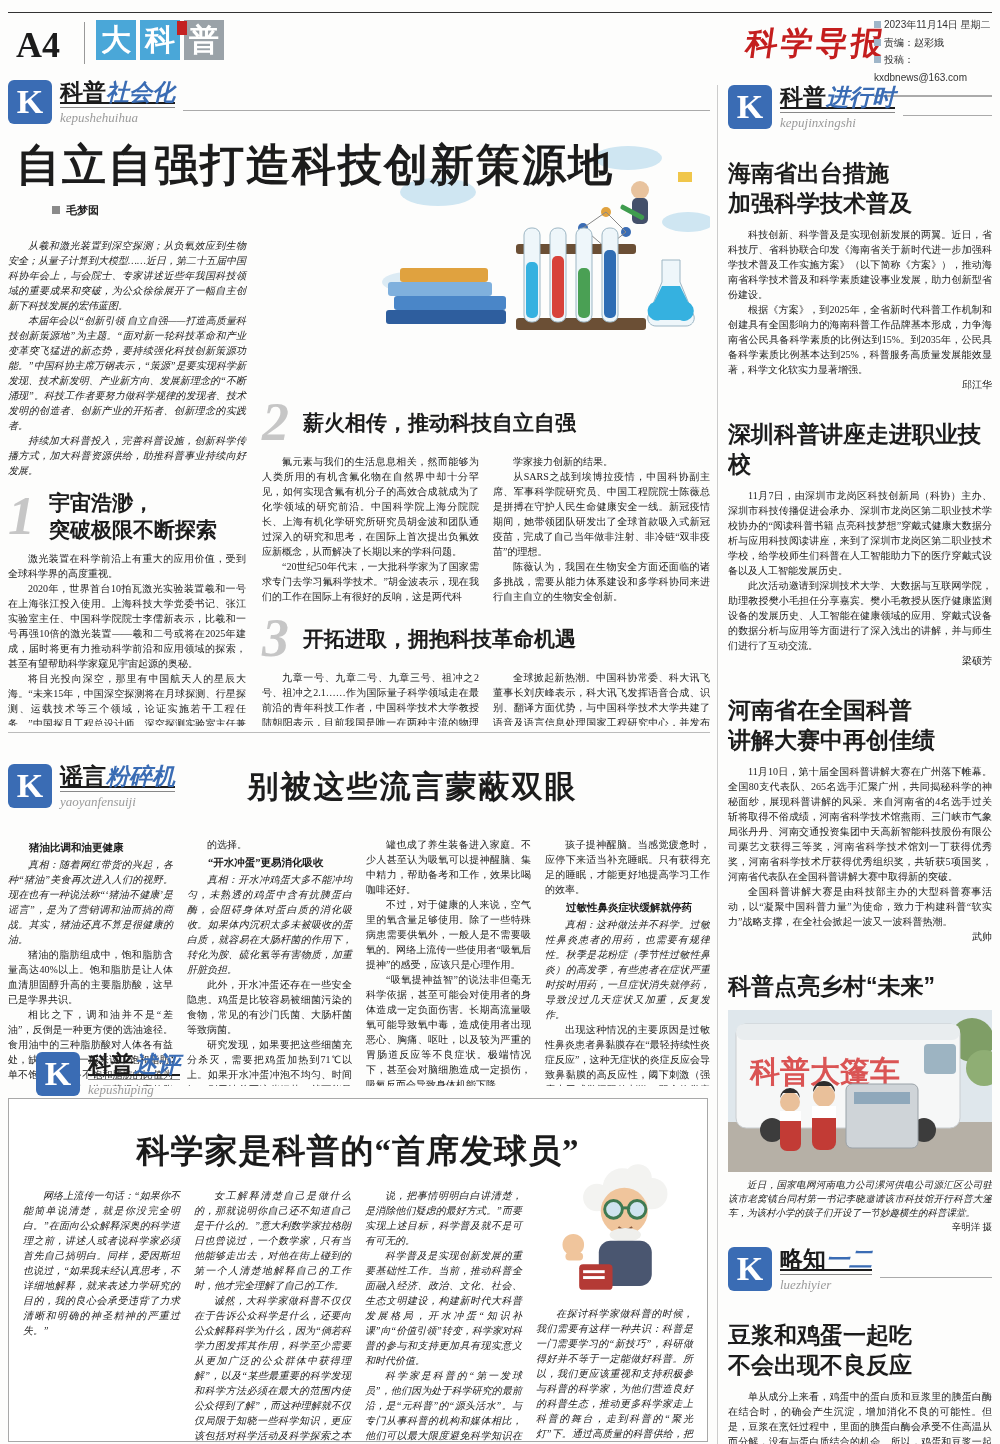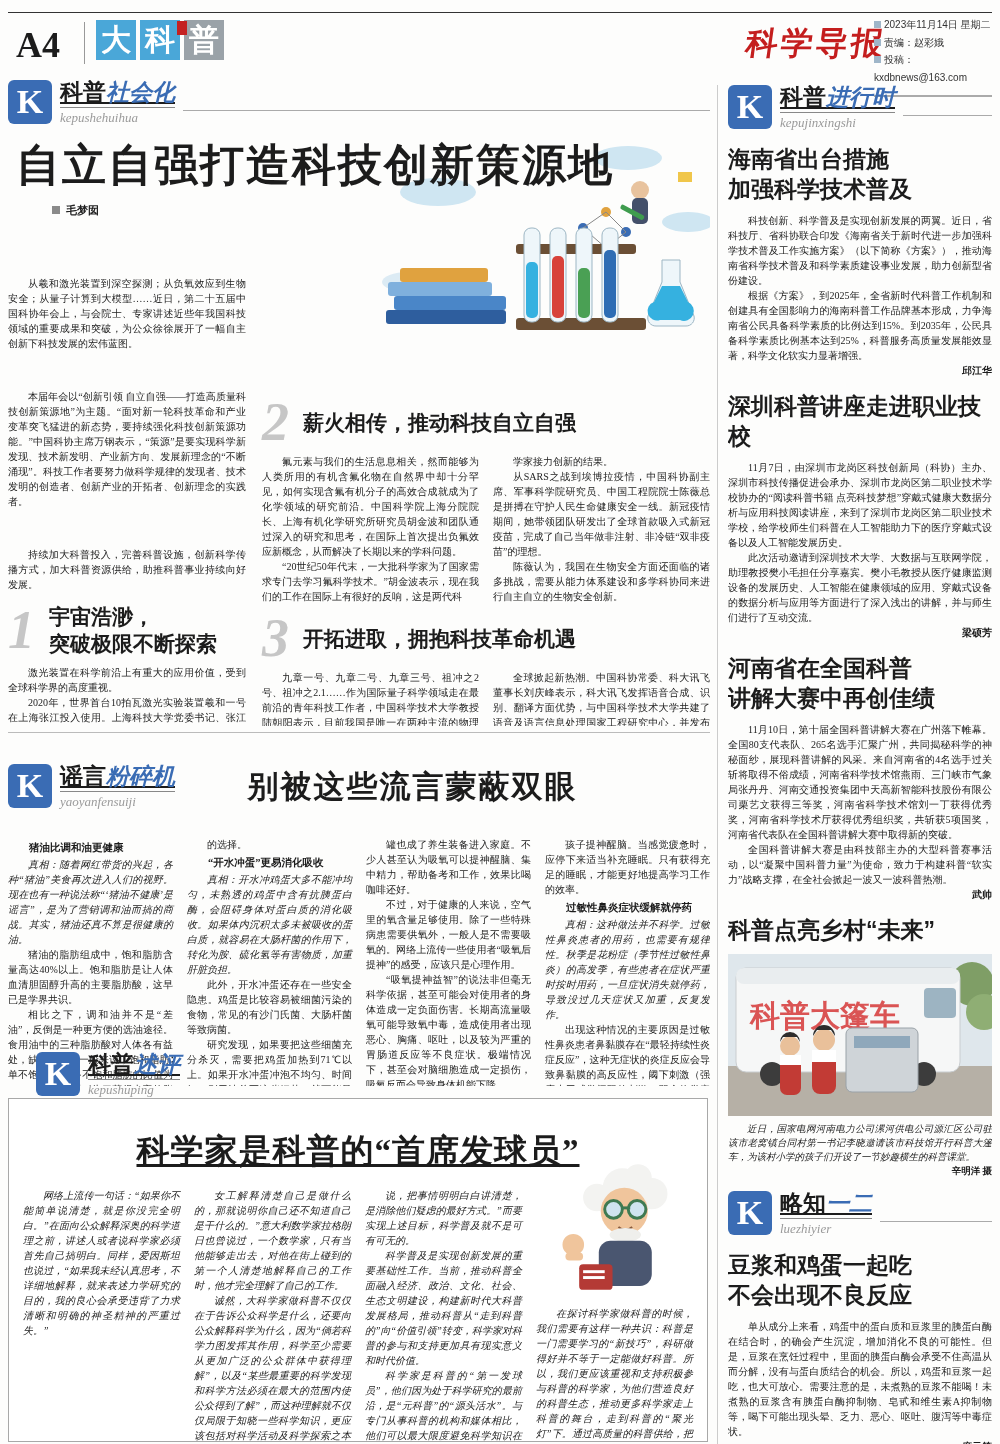--- a/index.html
+++ b/index.html
@@ -43,49 +43,49 @@
   .bsq{display:inline-block;width:8px;height:8px;background:#8a8a8a;margin-right:6px;}
   .main-cols{display:flex;gap:16px;position:relative;z-index:2;}
   .mc1{width:238px;flex:0 0 238px;}
   .mcR{flex:1;padding-top:150px;}
   .sechead{display:flex;align-items:center;margin:12px 0 8px;}
   .snum{font:italic bold 54px "Liberation Serif",serif;color:#c6c6c6;margin-right:14px;line-height:.85;}
   .stitle{font:bold 21px "Liberation Sans",sans-serif;line-height:1.25;white-space:pre-line;}
   .two{display:flex;gap:14px;}
   .two>div{flex:1;min-width:0;}
   .bodytext p{margin:0;font-size:10px;line-height:1.5;text-indent:2em;text-align:justify;}
-  .intro p{margin-top:38px;}
-  .bodytext p.sig{text-align:right;text-indent:0;font-weight:bold;}
+  .intro p{font-style:italic;}
+  .bodytext p.sig{text-align:right;text-indent:0;font-weight:normal;}
   .bodytext p.kai{font-style:italic;}
   .bodytext h4{margin:4px 0 2px;font:bold 10.5px "Liberation Serif",serif;text-indent:2em;}
 
   .hrule1{position:absolute;left:8px;top:732px;width:702px;height:1px;background:#bbb;}
 
   
   .region-rumor{position:absolute;left:8px;top:740px;width:702px;height:346px;overflow:hidden;}
   .rumor-top{display:flex;align-items:center;}
   .rumor-headline{flex:1;text-align:center;font:bold 31px "Liberation Serif",serif;
                   letter-spacing:2px;margin-right:60px;}
   .rumor-cols{display:flex;gap:14px;margin-top:4px;}
   .rumor-cols>div{flex:1;min-width:0;}
 
   
   .review-kicker{position:absolute;left:36px;top:1052px;z-index:3;}
   .region-review{position:absolute;left:8px;top:1098px;width:700px;height:344px;
                  border:1px solid #a8a8a8;background:#fff;overflow:hidden;}
   .review-headline{text-align:center;font:900 33px "Liberation Serif",serif;letter-spacing:1px;
-                   margin:30px 0 14px;text-decoration:underline;}
+                   margin:30px 0 14px;}
   .review-cols{display:flex;gap:14px;padding:0 14px;}
   .review-cols>div{flex:1;min-width:0;}
   .sci-illo{width:100%;height:148px;margin-top:-34px;}
 
   
   .vrule{position:absolute;left:717px;top:85px;height:1359px;width:1px;background:#ccc;}
   .region-right{position:absolute;left:728px;top:85px;width:264px;height:1359px;overflow:hidden;}
-  .rtitle{font:bold 23px "Liberation Sans",sans-serif;line-height:1.3;margin:14px 0 8px;
+  .rtitle{font:bold 23px "Liberation Sans",sans-serif;line-height:1.3;margin:28px 0 8px;
           white-space:pre-line;}
   .rartic{margin-bottom:10px;}
   .photo{width:264px;height:162px;margin:4px 0 6px;display:block;}
   .caption p{font-size:9.5px;}
 </style>
 </head>
 <body>
 
 <div class="toprule" data-interactable="false"></div>
 <div class="a4" data-interactable="false">A4</div>
@@ -265,21 +265,21 @@
   <div class="review-cols bodytext">
     <div data-interactable="false">
         <p class="kai" data-interactable="false">网络上流传一句话：“如果你不能简单说清楚，就是你没完全明白。”在面向公众解释深奥的科学道理之前，讲述人或者说科学家必须首先自己搞明白。同样，爱因斯坦也说过，“如果我未经认真思考，不详细地解释，就来表述力学研究的目的，我的良心会承受违背了力求清晰和明确的神圣精神的严重过失。”</p>
       </div>
     <div data-interactable="false">
         <p class="kai" data-interactable="false">女工解释清楚自己是做什么的，那就说明你自己还不知道自己是干什么的。”意大利数学家拉格朗日也曾说过，一个数学家，只有当他能够走出去，对他在街上碰到的第一个人清楚地解释自己的工作时，他才完全理解了自己的工作。</p>
         <p class="kai" data-interactable="false">诚然，大科学家做科普不仅仅在于告诉公众科学是什么，还要向公众解释科学为什么，因为“倘若科学力图发挥其作用，科学至少需要从更加广泛的公众群体中获得理解”，以及“某些最重要的科学发现和科学方法必须在最大的范围内使公众得到了解”，而这种理解就不仅仅局限于知晓一些科学知识，更应该包括对科学活动及科学探索之本质的领会。甚至在爱因斯坦看来，科学普及会有精神上的作用，“将知识体系限定在小圈子里，会削弱哲学的精神，最终导致精神的贫瘠。”同样，赫胥黎也说过，“一些参加公共演讲的经验让我确认，对于没有受过什么教育的人来</p>
       </div>
     <div data-interactable="false">
         <p class="kai" data-interactable="false">说，把事情明明白白讲清楚，是消除他们疑虑的最好方式。”而要实现上述目标，科学普及就不是可有可无的。</p>
-        <p class="kai" data-interactable="false">科学普及是实现创新发展的重要基础性工作。当前，推动科普全面融入经济、政治、文化、社会、生态文明建设，构建新时代大科普发展格局，推动科普从“走到科普的”向“价值引领”转变，科学家对科普的参与和支持更加具有现实意义和时代价值。</p>
+        <p class="kai" data-interactable="false">科学普及是实现创新发展的重要基础性工作。当前，推动科普全面融入经济、政治、文化、社会、生态文明建设，构建新时代大科普发展格局，开水冲蛋“知识补课”向“价值引领”转变，科学家对科普的参与和支持更加具有现实意义和时代价值。</p>
         <p class="kai" data-interactable="false">科学家是科普的“第一发球员”，他们因为处于科学研究的最前沿，是“元科普”的“源头活水”。与专门从事科普的机构和媒体相比，他们可以最大限度避免科学知识在传播过程中出现差错，确保科学性。可以说，科学家做科普是深入落实科技创新与科学普及同等重要的体现，是“活化”科学精神与科学家精神的体现，是进一步推动科技资源科普化的体现，是发挥示范引领价值的体现，是扭转“萨根效应”的体现，更是科技工作者承担责任感和使命感的体现。</p>
       </div>
     <div data-interactable="false">
       
       <svg class="sci-illo" data-interactable="false" viewBox="0 0 160 150">
         <circle cx="88" cy="34" r="20" fill="#f3f3f1"></circle>
           <circle cx="118" cy="40" r="16" fill="#f3f3f1"></circle>
         <circle cx="62" cy="44" r="14" fill="#f3f3f1"></circle>
           <circle cx="104" cy="24" r="14" fill="#f3f3f1"></circle>
         <circle cx="90" cy="58" r="24" fill="#f0c59c"></circle>

